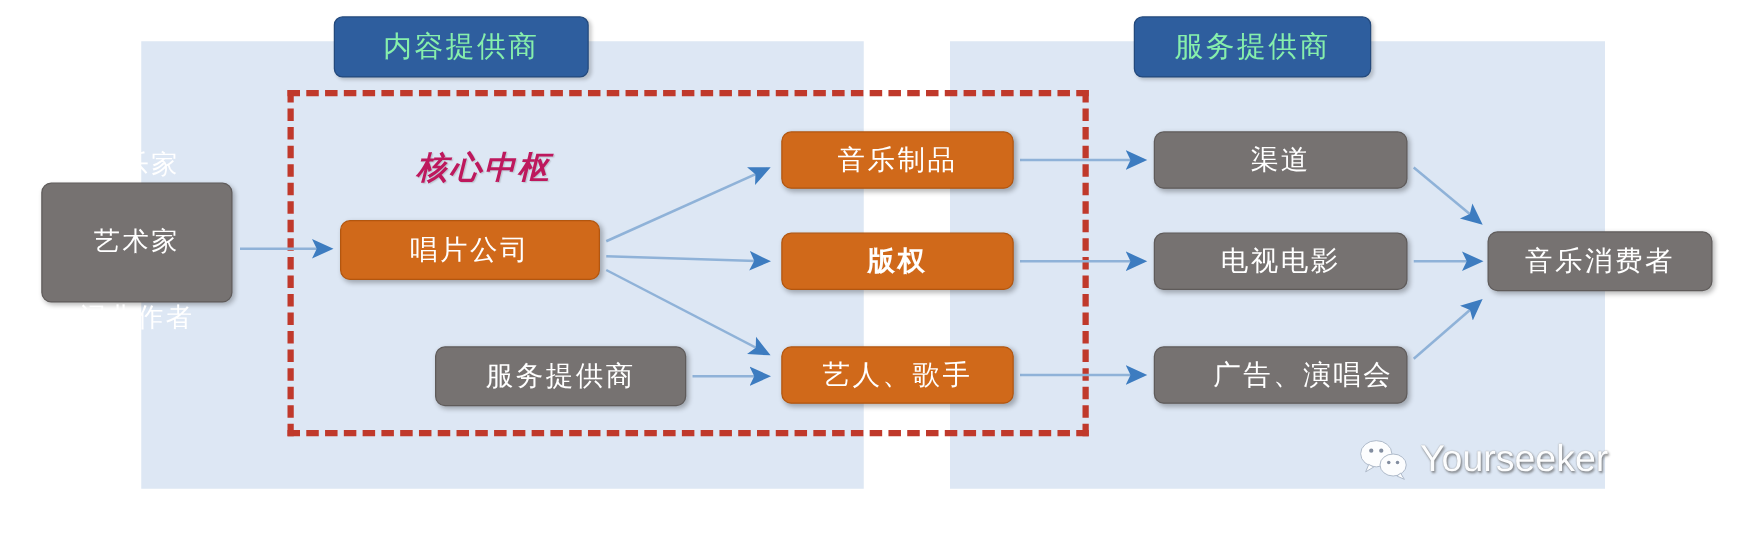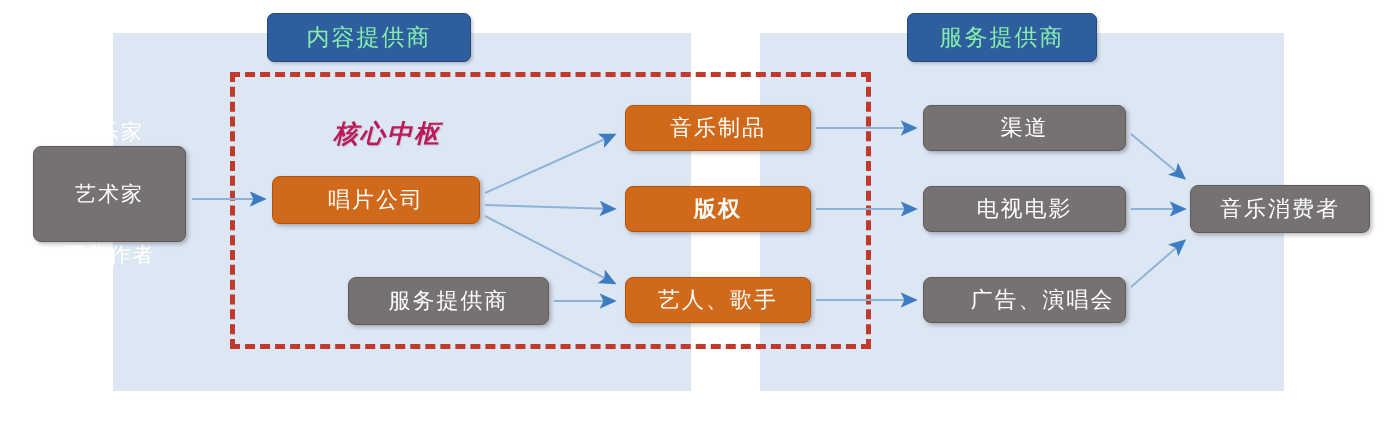--- a/index.html
+++ b/index.html
@@ -172,14 +172,31 @@
   <div class="node orange" id="n-label-co">唱片公司</div>
   <div class="node gray" id="n-agency">服务提供商</div>
   <div class="node orange" id="n-products">音乐制品</div>
   <div class="node orange" id="n-copyright">版权</div>
   <div class="node orange" id="n-artists">艺人、歌手</div>
   <div class="node gray" id="n-channel">渠道</div>
   <div class="node gray" id="n-tvfilm">电视电影</div>
   <div class="node gray" id="n-adshows">广告、演唱会</div>
   <div class="node gray" id="n-consumers">音乐消费者</div>
 
+  <div id="watermark">
+    <svg width="40" height="34" viewBox="0 0 40 34">
+      <g fill="#ffffff" stroke="#aab6c6" stroke-width="0.8">
+        <ellipse cx="14" cy="12" rx="12.5" ry="10.5"></ellipse>
+        <path d="M8 20.5 L5.5 26.5 L12 22.6 Z"></path>
+        <ellipse cx="27.5" cy="21" rx="10.5" ry="8.8"></ellipse>
+        <path d="M33.5 27.5 L36.5 32.5 L30.5 29.8 Z"></path>
+      </g>
+      <g fill="#7b8699">
+        <circle cx="10" cy="9.5" r="1.7"></circle>
+        <circle cx="18" cy="9.5" r="1.7"></circle>
+        <circle cx="24" cy="19" r="1.4"></circle>
+        <circle cx="31" cy="19" r="1.4"></circle>
+      </g>
+    </svg>
+    <span class="wm-text">Yourseeker</span>
+  </div>
 
 </div>
 
 </body></html>

